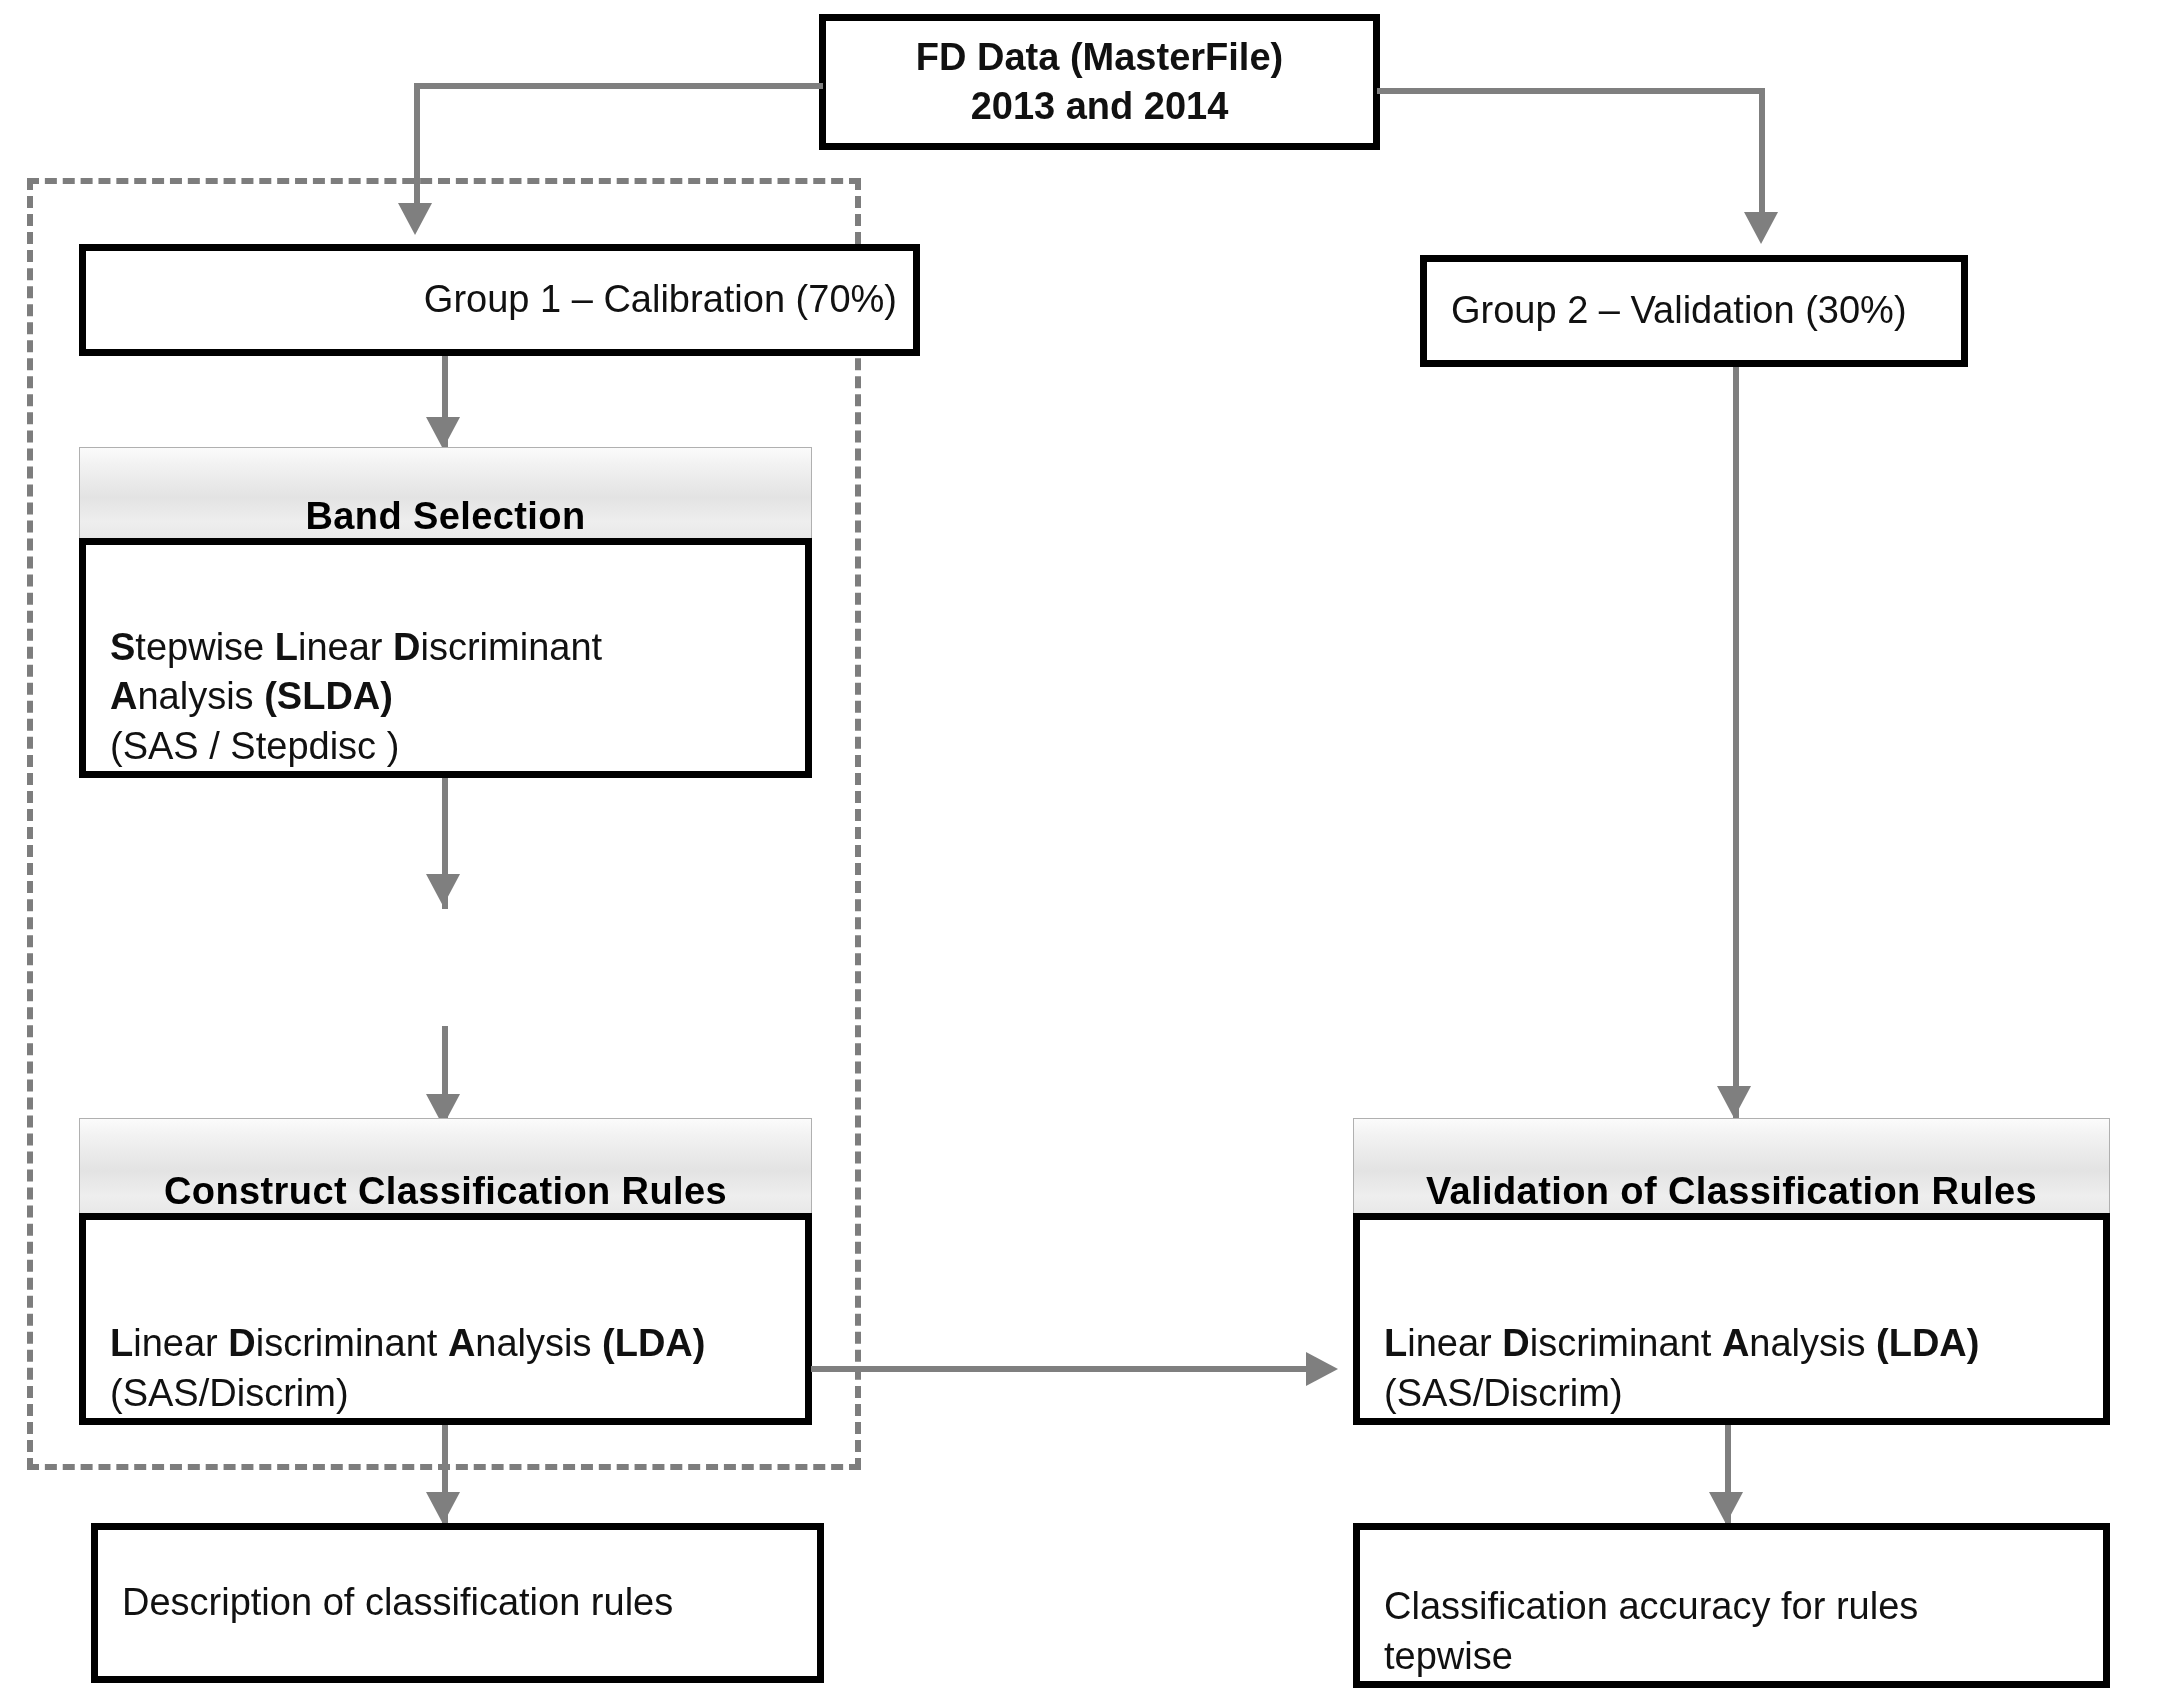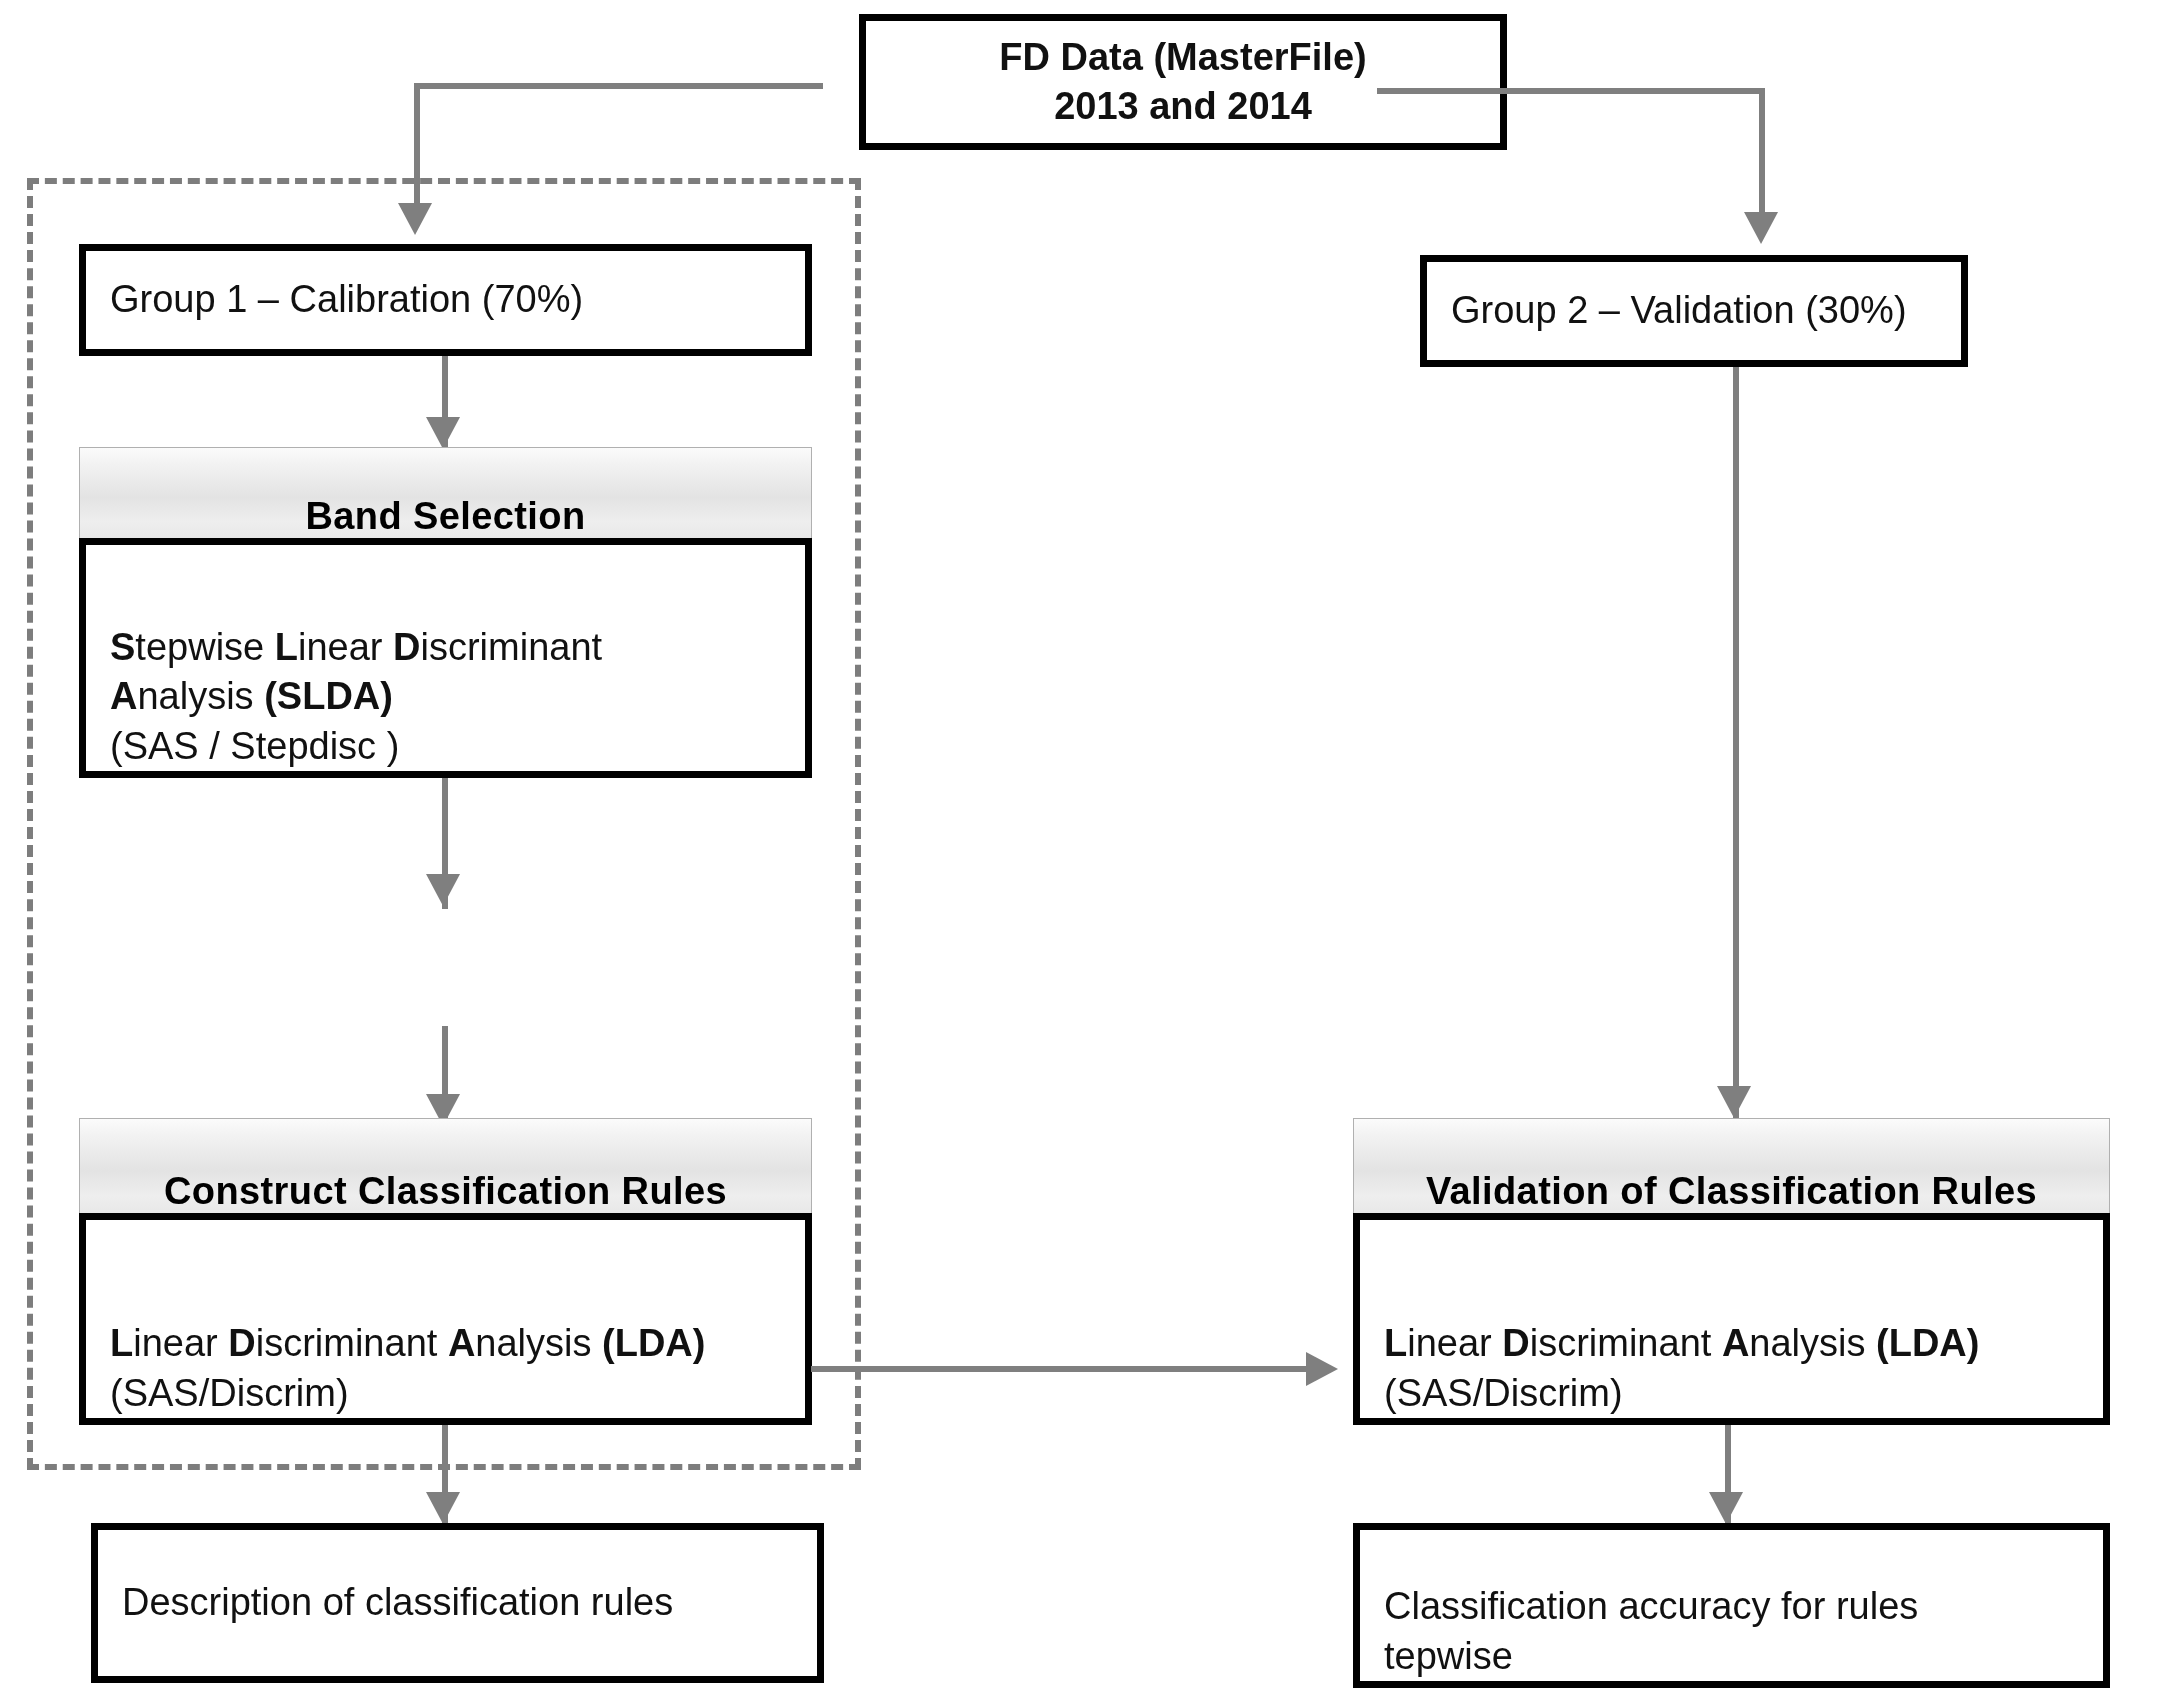--- a/index.html
+++ b/index.html
@@ -95,36 +95,36 @@
   .b { font-weight: bold; }
   .n { font-weight: normal; }
 </style>
 </head>
 <body>
 
 <div id="canvas">
 
   <div class="dashed-region" style="left:27px; top:178px; width:834px; height:1292px;"></div>
 
-  <div class="node center" style="left:819px; top:14.4px; width:648px; height:136px;margin-left:40px;">
+  <div class="node center" style="left:819px; top:14.4px; width:561px; height:136px;">
     <span class="txt">
       <span>FD Data (MasterFile)</span><br>
       <span>2013 and 2014</span>
     </span>
   </div>
 
   <div class="hline" style="left:414px; top:83px; width:409px;"></div>
   <div class="vline" style="left:414px; top:83px; height:135px;"></div>
   <div class="arrow-down" style="left:398px; top:203px;"></div>
 
   <div class="hline" style="left:1377px; top:88px; width:388px;"></div>
   <div class="vline" style="left:1759px; top:88px; height:138px;"></div>
   <div class="arrow-down" style="left:1744px; top:212px;"></div>
 
-  <div class="node left" style="left:79px; top:244px; width:733px; height:112px;">
+  <div class="node left" style="left:79px; top:244px; width:841px; height:112px;text-align:right;">
     <span class="txt">Group 1 – Calibration (70%)</span>
   </div>
 
   <div class="node left" style="left:1420px; top:255px; width:548px; height:112px;">
     <span class="txt">Group 2 – Validation (30%)</span>
   </div>
 
   <div class="vline" style="left:442px; top:356px; height:96px;"></div>
   <div class="arrow-down" style="left:426px; top:417px;"></div>
 

